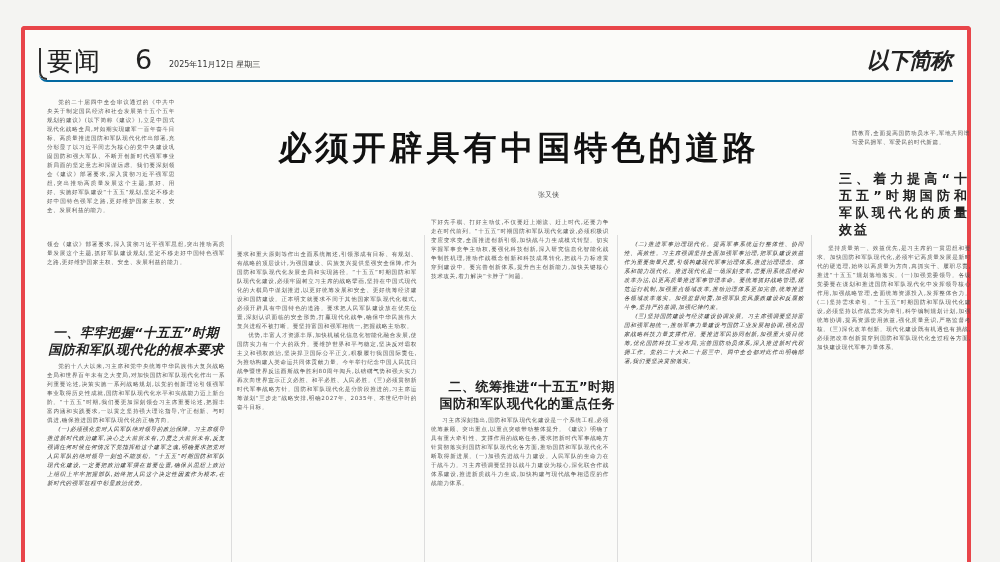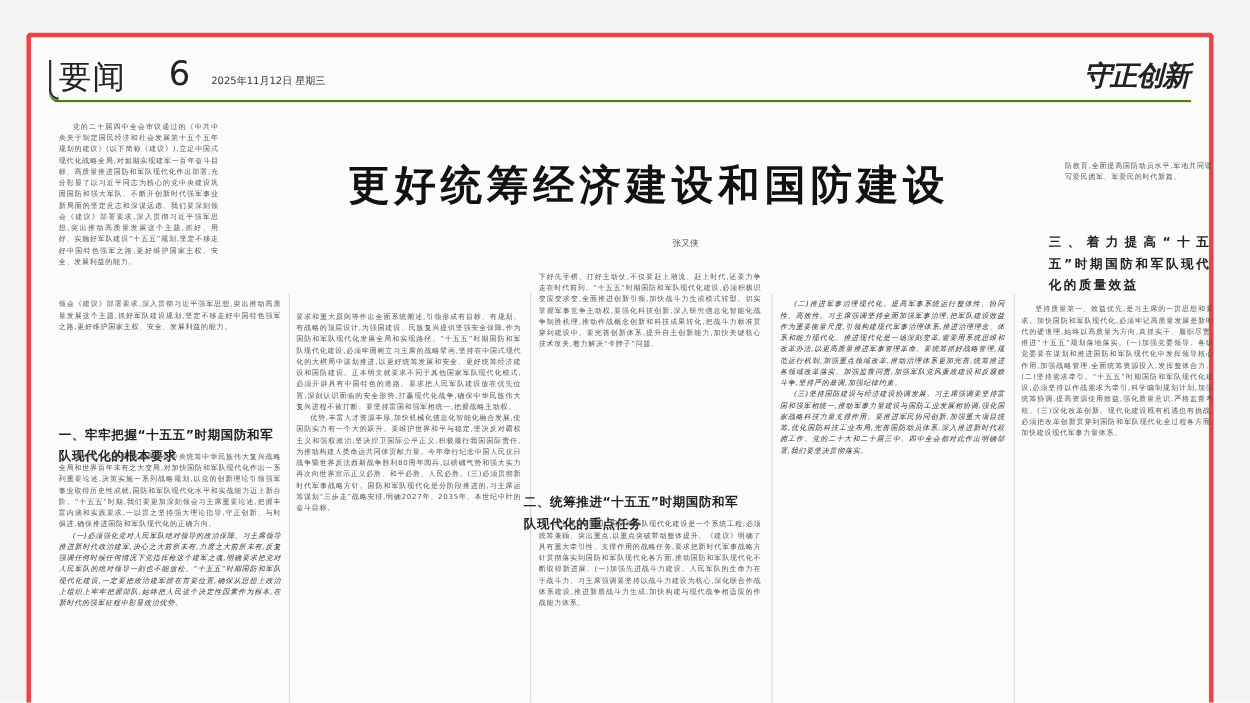--- a/index.html
+++ b/index.html
@@ -12,21 +12,21 @@
   .frame {
     position: absolute; left: 21px; top: 26px; width: 950px; height: 545px;
     border: 4px solid #e8454a; border-bottom: none; border-radius: 4px 4px 0 0;
     background: #fbfbf9; box-sizing: border-box;
   }
   .page {
     position: absolute; left: 14px; top: 0; right: 14px; bottom: 0;
   }
   .header {
     position: absolute; left: 0; right: 0; top: 14px; height: 36px;
-    border-bottom: 2px solid #4d7c0f;
+    border-bottom: 2px solid #0369a1;
     border-bottom-left-radius: 8px;
   }
   .header .bracket {
     position: absolute; left: 0; top: 4px; width: 6px; height: 30px;
     border-left: 2px solid #333; border-bottom: 2px solid #333; border-bottom-left-radius: 8px;
   }
   .section-name {
     position: absolute; left: 8px; top: 0px;
     font-size: 26px; font-weight: normal; color: #222; letter-spacing: 1px;
     font-family: "DejaVu Sans", sans-serif;
@@ -51,70 +51,69 @@
   .headline {
     position: absolute; left: 190px; top: 96px; width: 580px; text-align: center;
     font-size: 33px; font-weight: bold; color: #111; letter-spacing: 4px;
     font-family: "DejaVu Sans", sans-serif;
   }
   .byline {
     position: absolute; left: 440px; top: 160px; width: 80px; text-align: right;
     font-size: 7px; color: #555;
   }
   .subhead {
-    position: absolute; font-size: 10px; font-weight: bold; color: #222; line-height: 17px;
+    position: absolute; font-size: 13px; font-weight: bold; color: #222; line-height: 17px;
     letter-spacing: 0.5px;
-    margin-top: 16px;
   }
   .rule-v { position: absolute; width: 1px; background: #ddd; }
 </style>
 </head>
 <body>
 
 <div class="frame">
   <div class="page">
 
     <div class="header">
       <div class="bracket"></div>
       <span class="section-name">要闻</span>
       <span class="page-num">6</span>
       <span class="date-line">2025年11月12日  星期三</span>
-      <span class="masthead">守正创新</span>
+      <span class="masthead">以下简称</span>
     </div>
 
     <div class="col" style="left:8px; top:68px; width:128px; height:142px;">
       <p>党的二十届四中全会审议通过的《中共中央关于制定国民经济和社会发展第十五个五年规划的建议》(以下简称《建议》),立足中国式现代化战略全局,对如期实现建军一百年奋斗目标、高质量推进国防和军队现代化作出部署,充分彰显了以习近平同志为核心的党中央建设巩固国防和强大军队、不断开创新时代强军事业新局面的坚定意志和深谋远虑。我们要深刻领会《建议》部署要求,深入贯彻习近平强军思想,突出推动高质量发展这个主题,抓好、用好、实施好军队建设“十五五”规划,坚定不移走好中国特色强军之路,更好维护国家主权、安全、发展利益的能力。</p>
     </div>
     <div class="col" style="left:8px; top:210px; width:178px; height:72px;">
       <p style="text-indent:0">领会《建议》部署要求,深入贯彻习近平强军思想,突出推动高质量发展这个主题,抓好军队建设规划,坚定不移走好中国特色强军之路,更好维护国家主权、安全、发展利益的能力。</p>
     </div>
-    <div class="subhead" style="left:8px; top:294px; width:178px; text-align:left;">
+    <div class="subhead" style="left:8px; top:294px; width:178px; text-align:center;font-style:italic;">
       <span>一、牢牢把握“十五五”时期国防和军队现代化的根本要求</span>
     </div>
     <div class="col" style="left:8px; top:332px; width:178px; height:215px;">
       <p>党的十八大以来,习主席和党中央统筹中华民族伟大复兴战略全局和世界百年未有之大变局,对加快国防和军队现代化作出一系列重要论述,决策实施一系列战略规划,以党的创新理论引领强军事业取得历史性成就,国防和军队现代化水平和实战能力迈上新台阶。“十五五”时期,我们要更加深刻领会习主席重要论述,把握丰富内涵和实践要求,一以贯之坚持强大理论指导,守正创新、与时俱进,确保推进国防和军队现代化的正确方向。</p>
       <p class="em">(一)必须强化党对人民军队绝对领导的政治保障。习主席领导推进新时代政治建军,决心之大前所未有,力度之大前所未有,反复强调任何时候任何情况下党指挥枪这个建军之魂,明确要求把党对人民军队的绝对领导一刻也不能放松。“十五五”时期国防和军队现代化建设,一定要把政治建军摆在首要位置,确保从思想上政治上组织上牢牢把握部队,始终把人民这个决定性因素作为根本,在新时代的强军征程中彰显政治优势。</p>
     </div>
 
     <div class="rule-v" style="left:192px; top:205px; height:340px;"></div>
 
-    <div class="headline">更好统筹经济建设和国防建设</div>
+    <div class="headline">必须开辟具有中国特色的道路</div>
     <div class="byline">张又侠</div>
 
     <div class="col" style="left:198px; top:220px; width:180px; height:327px;">
       <p style="text-indent:0">要求和重大原则等作出全面系统阐述,引领形成有目标、有规划、有战略的顶层设计,为强国建设、民族复兴提供坚强安全保障,作为国防和军队现代化发展全局和实现路径。“十五五”时期国防和军队现代化建设,必须牢固树立习主席的战略擘画,坚持在中国式现代化的大棋局中谋划推进,以更好统筹发展和安全、更好统筹经济建设和国防建设。正本明文就要求不同于其他国家军队现代化模式,必须开辟具有中国特色的道路。要求把人民军队建设放在优先位置,深刻认识面临的安全形势,打赢现代化战争,确保中华民族伟大复兴进程不被打断。要坚持富国和强军相统一,把握战略主动权。</p>
       <p>优势,丰富人才资源丰厚,加快机械化信息化智能化融合发展,使国防实力有一个大的跃升。要维护世界和平与稳定,坚决反对霸权主义和强权政治,坚决捍卫国际公平正义,积极履行我国国际责任,为推动构建人类命运共同体贡献力量。今年举行纪念中国人民抗日战争暨世界反法西斯战争胜利80周年阅兵,以磅礴气势和强大实力再次向世界宣示正义必胜、和平必胜、人民必胜。(三)必须贯彻新时代军事战略方针。国防和军队现代化是分阶段推进的,习主席运筹谋划“三步走”战略安排,明确2027年、2035年、本世纪中叶的奋斗目标。</p>
     </div>
 
     <div class="rule-v" style="left:385px; top:205px; height:340px;"></div>
 
     <div class="col" style="left:392px; top:188px; width:178px; height:130px;">
       <p style="text-indent:0">下好先手棋、打好主动仗,不仅要赶上潮流、赶上时代,还要力争走在时代前列。“十五五”时期国防和军队现代化建设,必须积极识变应变求变,全面推进创新引领,加快战斗力生成模式转型。切实掌握军事竞争主动权,要强化科技创新,深入研究信息化智能化战争制胜机理,推动作战概念创新和科技成果转化,把战斗力标准贯穿到建设中。要完善创新体系,提升自主创新能力,加快关键核心技术攻关,着力解决“卡脖子”问题。</p>
     </div>
-    <div class="subhead" style="left:380px; top:348px; width:178px; text-align:left;">
+    <div class="subhead" style="left:398px; top:348px; width:178px; text-align:right;">
       <span>二、统筹推进“十五五”时期国防和军队现代化的重点任务</span>
     </div>
     <div class="col" style="left:392px; top:386px; width:178px; height:161px;">
       <p>习主席深刻指出,国防和军队现代化建设是一个系统工程,必须统筹兼顾、突出重点,以重点突破带动整体提升。《建议》明确了具有重大牵引性、支撑作用的战略任务,要求把新时代军事战略方针贯彻落实到国防和军队现代化各方面,推动国防和军队现代化不断取得新进展。(一)加强先进战斗力建设。人民军队的生命力在于战斗力。习主席强调要坚持以战斗力建设为核心,深化联合作战体系建设,推进新质战斗力生成,加快构建与现代战争相适应的作战能力体系。</p>
     </div>
 
     <div class="rule-v" style="left:578px; top:205px; height:340px;"></div>
 
     <div class="col" style="left:585px; top:210px; width:180px; height:337px;">
       <p class="em">(二)推进军事治理现代化。提高军事系统运行整体性、协同性、高效性。习主席强调坚持全面加强军事治理,把军队建设效益作为重要衡量尺度,引领构建现代军事治理体系,推进治理理念、体系和能力现代化。推进现代化是一场深刻变革,需要用系统思维和改革办法,以更高质量推进军事管理革命。要统筹抓好战略管理,规范运行机制,加强重点领域改革,推动治理体系更加完善,统筹推进各领域改革落实。加强监督问责,加强军队党风廉政建设和反腐败斗争,坚持严的基调,加强纪律约束。</p>

